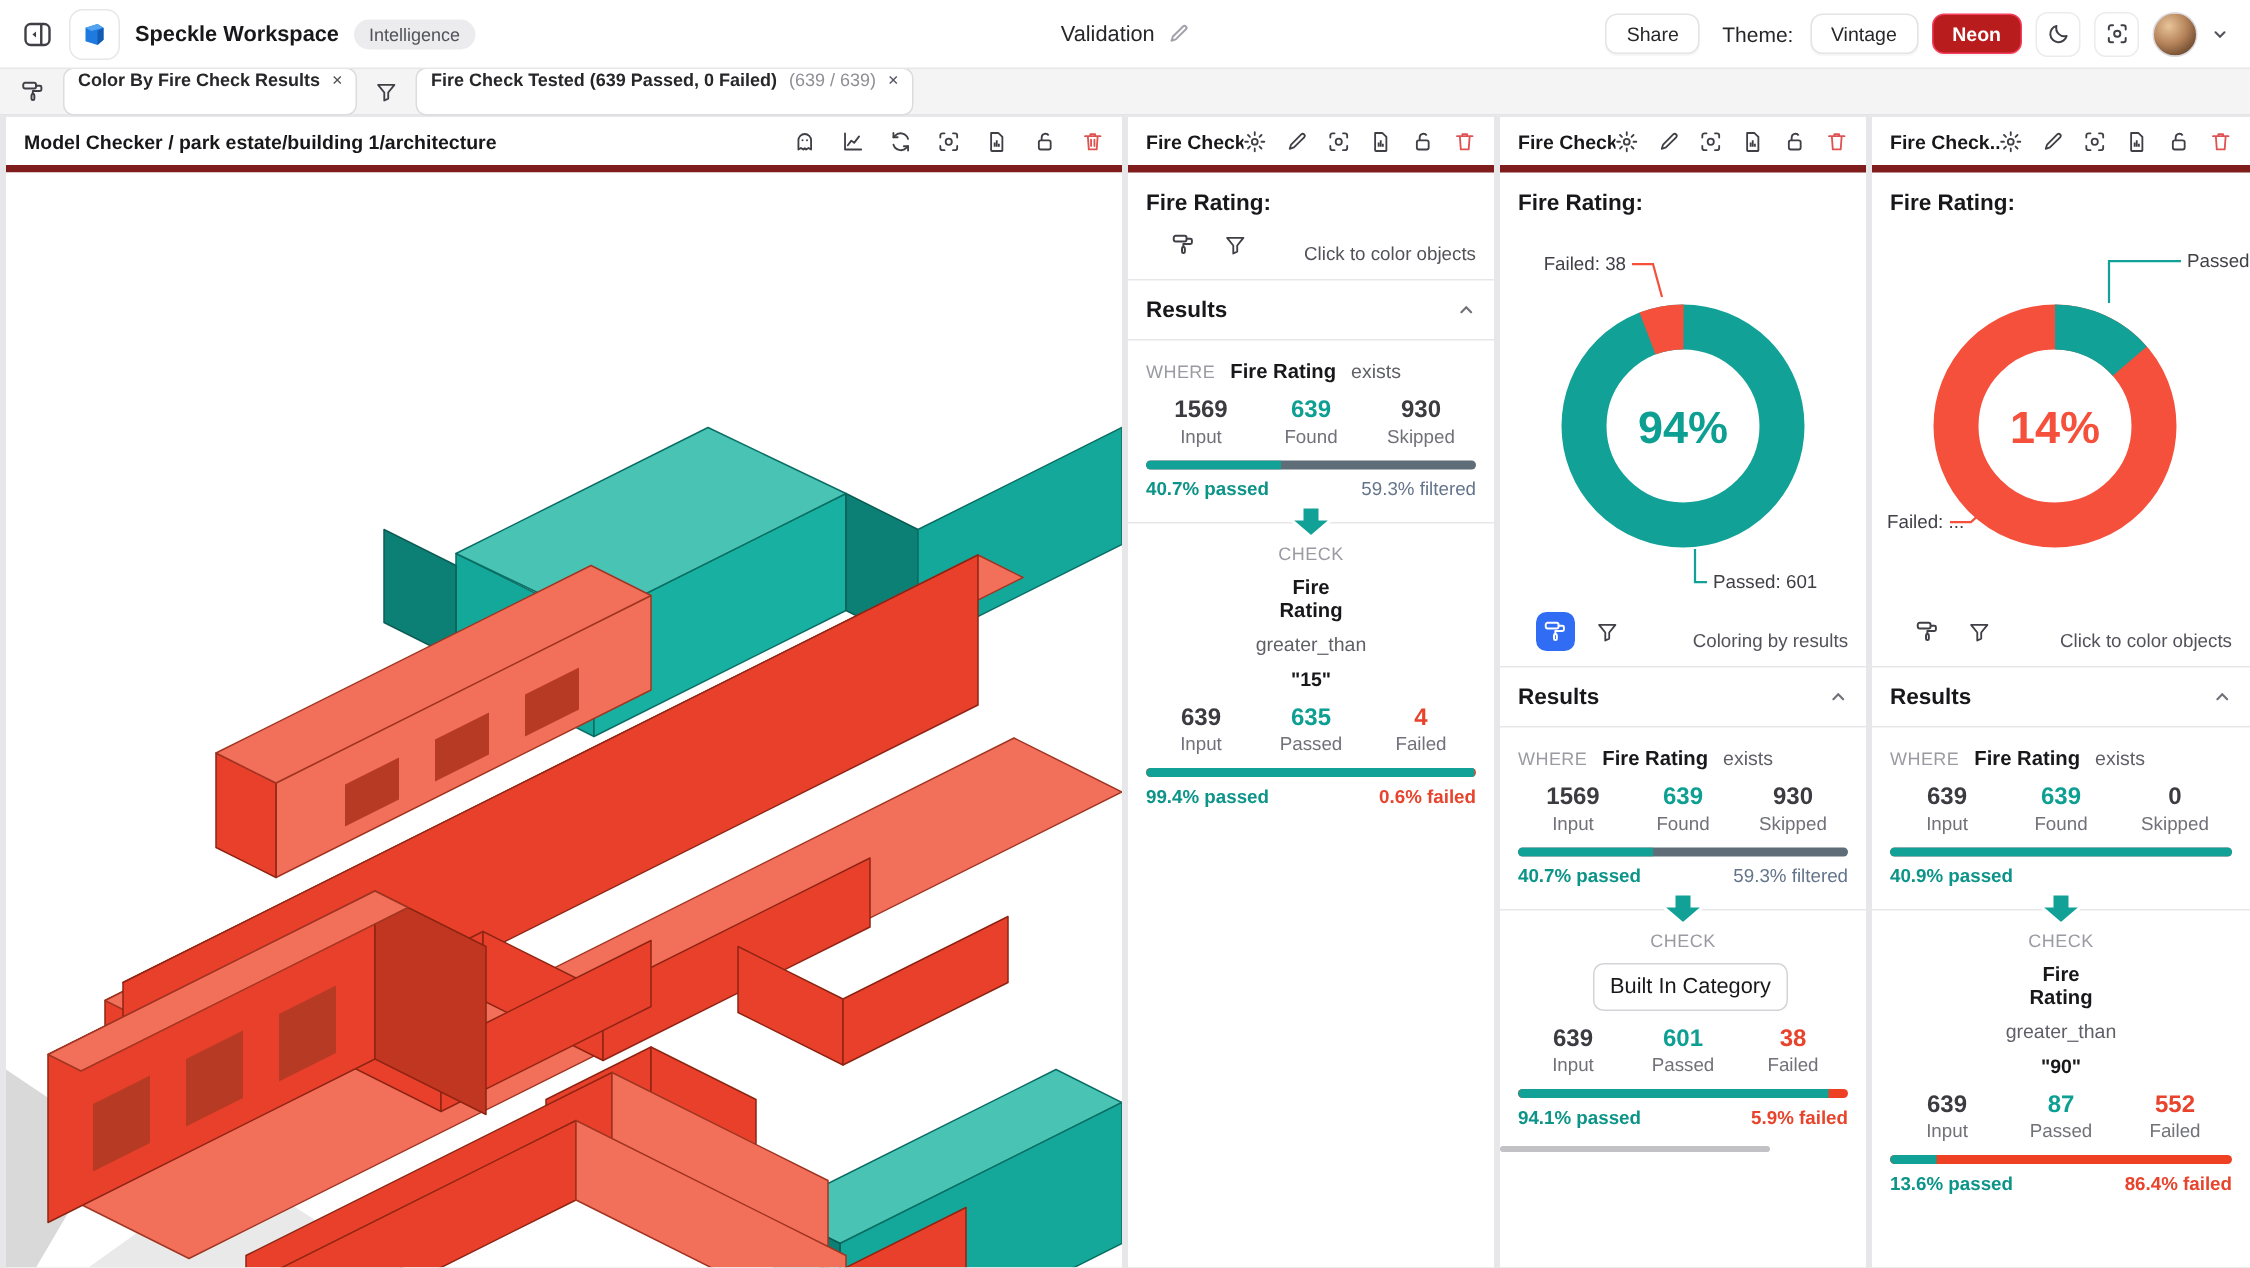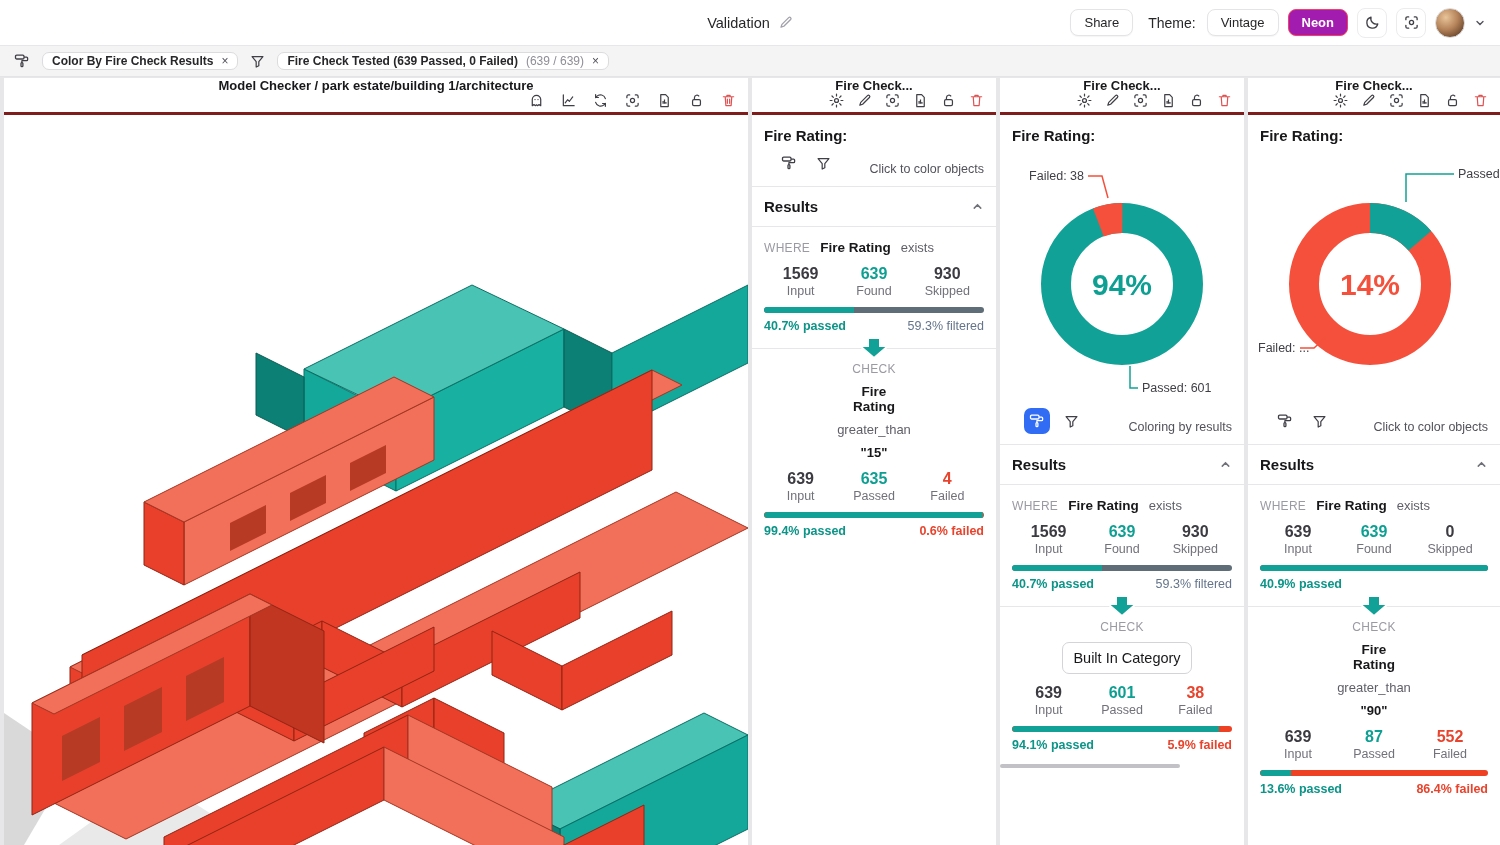--- a/index.html
+++ b/index.html
@@ -10,39 +10,39 @@
   
   .app-header { position:absolute; top:0; left:0; right:0; height:46px; background:#fff; border-bottom:1px solid #e7e7e9; display:flex; align-items:center; padding:0 14px; z-index:5; }
   .hdr-left { display:flex; align-items:center; gap:10px; }
   .icon-btn { display:flex; align-items:center; justify-content:center; color:#3f3f46; background:none; border:none; cursor:pointer; }
   .logo-btn { width:34px; height:34px; border:1px solid #e7e7e9; border-radius:9px; background:#fff; display:flex; align-items:center; justify-content:center; }
   .ws-name { font-size:14.5px; font-weight:600; color:#18181b; }
   .ws-badge { background:#ececee; color:#52525b; font-size:12px; padding:3px 10px; border-radius:999px; }
   .doc-title { position:absolute; left:50%; transform:translateX(-50%); display:flex; align-items:center; gap:8px; font-size:14.5px; color:#27272a; }
   .hdr-right { margin-left:auto; display:flex; align-items:center; gap:9px; }
   .btn { background:#fff; border:1px solid #e4e4e7; border-radius:8px; padding:5px 13px; font-size:13px; font-weight:500; color:#27272a; box-shadow:0 1px 1px rgba(0,0,0,.04); cursor:pointer; font-family:inherit; }
-  .btn.neon { background:#a21caf; border-color:#F43F5E; color:#fff; font-weight:600; }
+  .btn.neon { background:#b91c1c; border-color:#F43F5E; color:#fff; font-weight:600; }
   .theme-label { font-size:14px; color:#27272a; margin:0 2px 0 6px; }
   .sq-btn { width:30px; height:30px; border:1px solid #ececee; border-radius:8px; background:#fff; display:flex; align-items:center; justify-content:center; color:#3f3f46; cursor:pointer; }
   .avatar { width:30px; height:30px; border-radius:50%; background:radial-gradient(circle at 35% 30%, #e9c49a 0%, #b5835a 45%, #6e4a2e 80%, #3c2718 100%); border:1px solid #d9d9de; }
   .caret { color:#52525b; }
 
   
   .filter-bar { position:absolute; top:46px; left:0; right:0; height:31px; background:#f4f4f5; border-bottom:1px solid #e4e4e7; display:flex; align-items:center; gap:12px; padding:0 14px; z-index:4; }
-  .chip { background:#fff; border:1px solid #dcdcdf; border-radius:7px; height:18px; display:flex; align-items:center; gap:8px; padding:0 9px; font-size:12px; font-weight:600; color:#27272a; cursor:pointer; }
+  .chip { background:#fff; border:1px solid #dcdcdf; border-radius:7px; height:32px; display:flex; align-items:flex-start; gap:8px; padding:0 9px; font-size:12px; font-weight:600; color:#27272a; cursor:pointer; }
   .chip .muted { color:#8e8e96; font-weight:400; }
   .chip .x { color:#52525b; font-weight:400; font-size:12px; cursor:pointer; }
   .bar-icon { color:#3f3f46; }
 
   
   .main { position:absolute; top:78px; left:0; right:0; bottom:0; display:flex; gap:4px; padding-left:4px; }
   .viewer { width:744px; background:#fff; display:flex; flex-direction:column; }
   .panel { width:244px; background:#fff; display:flex; flex-direction:column; overflow:hidden; }
   .panel.last { width:252px; }
-  .col-header { height:37px; min-height:37px; border-bottom:3px solid #7f1d1d; display:flex; align-items:center; padding:0 12px;flex-direction:column; }
+  .col-header { height:37px; min-height:37px; border-bottom:5px solid #7f1d1d; display:flex; align-items:center; padding:0 12px; }
   .col-title { font-size:13px; font-weight:700; color:#18181b; white-space:nowrap; overflow:hidden; }
   .hdr-icons { margin-left:auto; display:flex; align-items:center; gap:17px; color:#3f3f46; }
   .panel .hdr-icons { gap:13px; }
   .hdr-icons .danger { color:#e05252; }
   .viewer-canvas { flex:1; position:relative; overflow:hidden; background:#fff; }
   .viewer-canvas > svg { position:absolute; inset:0; }
 
   
   .panel-body { flex:1; overflow:hidden; display:flex; flex-direction:column; }
   .fr-title { padding:12px 12px 2px; font-size:15px; font-weight:700; color:#18181b; }
@@ -83,20 +83,38 @@
   .prop.wrap { width:54px; text-align:center; line-height:1.12; }
   .check-line .spread { flex:1; text-align:center; }
   .check-select { flex:1; border:1px solid #d4d4d8; border-radius:7px; background:#fff; padding:7px 10px; font-size:14.5px; font-weight:500; color:#18181b; white-space:nowrap; overflow:hidden; margin-right:-10px; cursor:pointer; }
   .hscroll { height:4px; width:180px; background:#c2c2c6; border-radius:2px; margin-top:12px; cursor:pointer; }
   .check-pad-bottom { padding-bottom:10px; }
 </style>
 </head>
 <body>
 
 <div class="app-header">
+  <div class="hdr-left">
+    <span class="icon-btn">
+      <svg width="22" height="22" viewBox="0 0 22 22" fill="none" stroke="#3f3f46" stroke-width="1.6">
+          <rect x="3" y="4" width="16" height="14" rx="3.5"></rect>
+          <line x1="13.5" y1="4" x2="13.5" y2="18"></line>
+          <path d="M10 9l-2.4 2 2.4 2z" fill="#3f3f46" stroke="none"></path>
+        </svg>
+    </span>
+    <span class="logo-btn">
+      <svg width="20" height="20" viewBox="0 0 20 20">
+          <path d="M4 5.5 12 3l4 2.5v8L12 17l-8-2.5z" fill="#1F7AE0"></path>
+          <path d="M4 5.5 12 3l4 2.5-8 2.2z" fill="#53a4f0"></path>
+          <path d="M16 5.5v8L12 17V7.7z" fill="#135bb0"></path>
+        </svg>
+    </span>
+    <span class="ws-name">Speckle Workspace</span>
+    <span class="ws-badge">Intelligence</span>
+  </div>
 
   <div class="doc-title">
     <span>Validation</span>
     <span class="icon-btn">
       <svg width="15" height="15" viewBox="0 0 16 16" fill="none" stroke="#a1a1aa" stroke-width="1.4" stroke-linejoin="round">
           <path d="M3 13l1-3 7.2-7.2a1.45 1.45 0 0 1 2.05 2.05L6 12l-3 1Z"></path>
         </svg>
     </span>
   </div>
 

